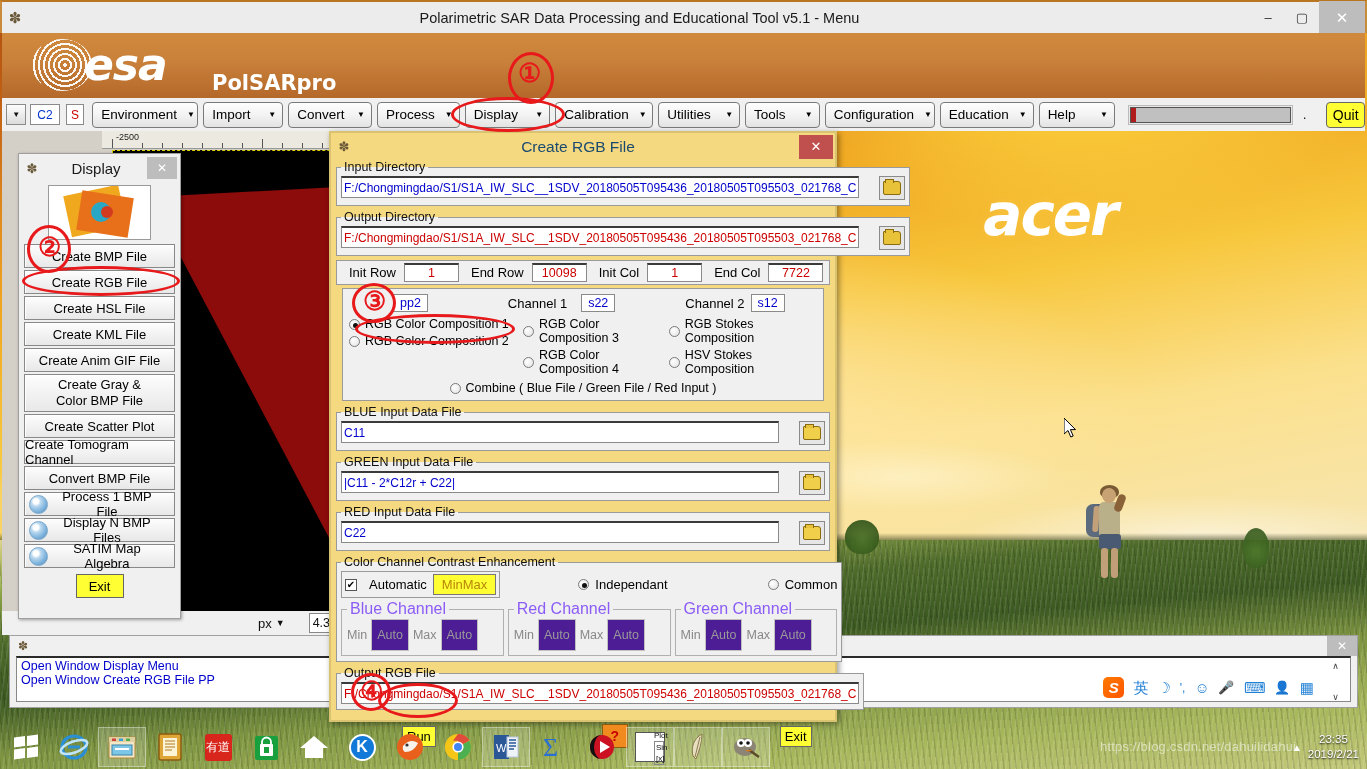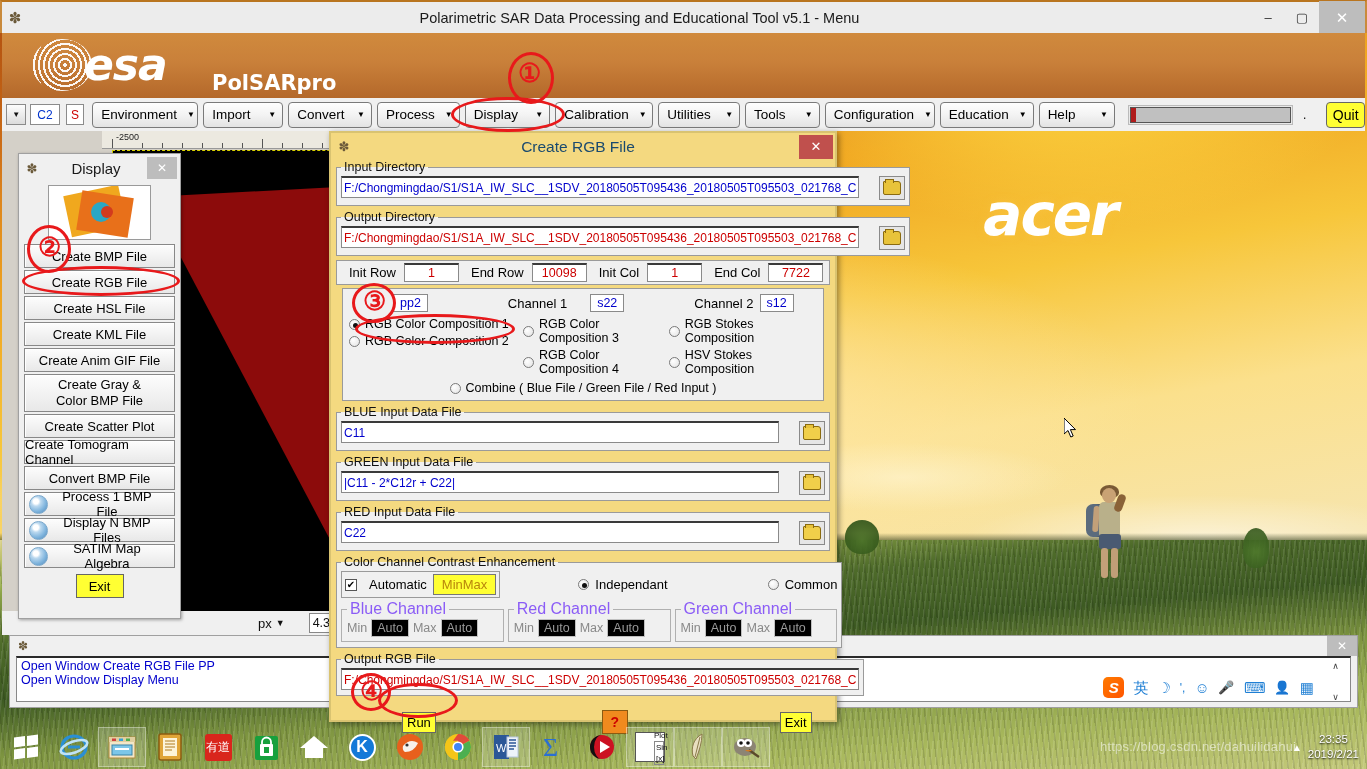--- a/index.html
+++ b/index.html
@@ -292,21 +292,21 @@
 
   #cce fieldset.sub{ border:1px solid #b0b0b0; margin:0; padding:1px 5px 4px 5px; flex:1; }
   #cce fieldset.sub > legend{ font-size:16px; color:#8b5cf6; padding:0 3px; }
   #cce-top{ display:flex; align-items:center; margin-bottom:2px; }
   #auto-box{ display:flex; align-items:center; border:1px solid #9a9a9a; background:#f0f0f0; padding:2px 3px; }
   .chk{ width:12px; height:12px; border:1px solid #555; background:#fff; display:flex; align-items:center; justify-content:center; font-size:10px; color:#000; }
   #minmax{ background:#ffff33; border:1px solid #777; padding:2px 8px; color:#b8860b; font-size:13px; margin-left:6px; }
   .cce-radio{ display:flex; align-items:center; gap:6px; font-size:13px; }
   #chan-row{ display:flex; gap:4px; }
   .minmaxpair{ display:flex; align-items:center; gap:4px; font-size:12.5px; color:#888; }
-  .autofld{ border:1px solid #c0c0c0; background:#000000; color:#9a9a9a; height:18px; padding:0 5px; display:flex; align-items:center; font-size:12.5px; }
+  .autofld{ border:1px solid #c0c0c0; background:#4c1d95; color:#9a9a9a; height:32px; padding:0 5px; display:flex; align-items:center; font-size:12.5px; }
 
   #btnrow{ display:flex; align-items:center; height:38px; padding-top:6px; }
   .ybtn{ background:#ffff33; border:1px solid #666; padding:2px 4px; font-size:13px; color:#000; }
   #help-btn{
     width:26px; height:24px; background:#f08a1e; border:1px solid #8a5a10;
     display:flex; align-items:center; justify-content:center; color:#cc0000; font-weight:bold; font-size:14px;
   }
 
   
   #log-win{
@@ -593,21 +593,21 @@
       <span class="lab">Init Col</span>
       <span class="num">1</span>
       <span class="lab">End Col</span>
       <span class="num">7722</span>
     </div>
 
     <div id="compbox">
       <div id="pprow">
         <span class="minifield" style="margin-left:44px">pp2</span>
         <span style="margin-left:80px">Channel 1</span>
-        <span class="minifield" style="margin-left:23px">s22</span>
+        <span class="minifield" style="margin-left:14px">s22</span>
         <span style="margin-left:70px">Channel 2</span>
         <span class="minifield" style="margin-left:6px">s12</span>
       </div>
       <div class="radio-grid">
         <div class="radio-col" style="width:185px">
           <div class="rad">
             <span class="radio on"></span>
             <span>RGB Color Composition 1</span>
           </div>
           <div class="rad">
@@ -737,22 +737,22 @@
 
   </div>
 </div>
 
 <div id="log-win">
   <div id="log-title">
     <span class="feather">✽</span>
     <span class="x">✕</span>
   </div>
   <div id="log-area">
+    <div>Open Window Display Menu</div>
     <div>Open Window Create RGB File PP</div>
-    <div>Open Window Display Menu</div>
     <div id="ime-bar">
       <span class="sogou">S</span>
       <span class="g">英</span>
       <span class="g">☽</span>
       <span class="g" style="font-size:12px">',</span>
       <span class="g">☺</span>
       <span class="g" style="font-size:13px">🎤</span>
       <span class="g">⌨</span>
       <span class="g" style="font-size:13px">👤</span>
       <span class="g">▦</span>

